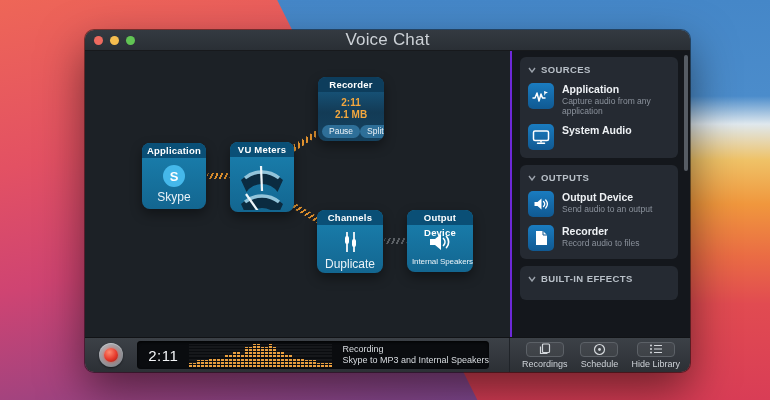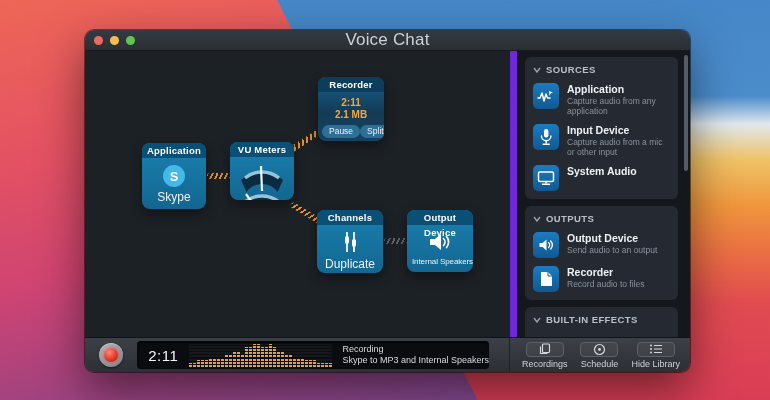--- a/index.html
+++ b/index.html
@@ -29,21 +29,21 @@
 
   .block { position:absolute; border-radius:8px; overflow:hidden; color:#fff; text-align:center;
     background:linear-gradient(180deg,#1a81b0 0%,#136690 100%); box-shadow:0 5px 12px rgba(0,0,0,.4); }
   .block-header { height:15px; line-height:15px; background:#0a4f76; font-size:9.5px; font-weight:700; letter-spacing:.2px; }
   .block-label { font-size:12px; color:#eaf2f7; }
 
   .blk-app   { left:57px;  top:92px;  width:64px; height:66px; }
   .skype-circle { width:22px; height:22px; border-radius:50%; background:#45b8ea; margin:7px auto 3px;
     display:flex; align-items:center; justify-content:center; font-size:13px; font-weight:700; color:#fff; }
 
-  .blk-vu    { left:145px; top:91px;  width:64px; height:58px; }
+  .blk-vu    { left:145px; top:91px;  width:64px; height:70px; }
   .blk-vu svg{ display:block; margin:3px auto 0; }
 
   .blk-rec   { left:233px; top:26px;  width:66px; height:64px;
     background:linear-gradient(180deg,#18608b 0%,#133b56 55%,#15425f 100%); }
   .blk-rec .block-header{ background:#0d3d5c; }
   .rec-time, .rec-size { font-size:10px; font-weight:700; color:#f3a73e; line-height:12px; }
   .rec-time{ margin-top:5px; } 
   .rec-btns { display:flex; justify-content:space-between; padding:4px 4px 0; }
   .pill { background:#2e6f98; border:none; color:#eef4f8; font-size:8.5px; font-family:inherit;
     border-radius:7px; padding:2px 7px; line-height:1; }
@@ -55,21 +55,21 @@
 
   .conn { position:absolute; height:6px; border-radius:3px;
     background:repeating-linear-gradient(115deg,#e0912e 0 1.8px, rgba(0,0,0,0) 1.8px 4.4px); }
   .conn-1 { left:122px; top:122px; width:23px; }
   .conn-2 { left:206px; top:96px;  width:35px; transform:rotate(-33deg); transform-origin:left center; }
   .conn-3 { left:206px; top:150px; width:35px; transform:rotate(31deg);  transform-origin:left center; }
   .conn-4 { left:299px; top:187px; width:23px;
     background:repeating-linear-gradient(115deg,#5d6267 0 1.8px, rgba(0,0,0,0) 1.8px 4.4px); }
 
   
-  .sidebar { flex:1; background:#14171c; border-left:7px solid #6d28d9; position:relative; overflow:hidden; padding-top:3px; }
+  .sidebar { flex:1; background:#14171c; border-left:2px solid #6d28d9; position:relative; overflow:hidden; padding-top:3px; }
   .sb-card { margin:3px 12px 7px 8px; background:#252a32; border-radius:6px; padding:5px 7px 4px; }
   .sb-head { display:flex; align-items:center; gap:5px; font-size:9.5px; font-weight:700; color:#b9c0c8; letter-spacing:.4px; padding:2px 1px 4px; }
   .sb-head svg { flex:0 0 auto; }
   .sb-item { display:flex; gap:8px; padding:4px 1px; align-items:flex-start; }
   .sb-ico { width:26px; height:26px; flex:0 0 26px; border-radius:5px;
     background:linear-gradient(180deg,#1a7cc0,#105992); display:flex; align-items:center; justify-content:center; }
   .sb-text { min-width:0; }
   .sb-title { font-size:10.5px; font-weight:700; color:#eef1f4; line-height:12px; }
   .sb-desc  { font-size:8.5px; color:#8b929c; line-height:10px; margin-top:1px; }
   .sb-scrollbar { position:absolute; right:2px; top:4px; width:4px; height:116px; border-radius:2px; background:#565c64; }
@@ -197,34 +197,20 @@
                 <path d="M12 3 l4 1.5 -2.5 1 -1 2.5 z" fill="#fff"></path>
               </svg>
           </div>
           <div class="sb-text">
             <div class="sb-title">Application</div>
             <div class="sb-desc">Capture audio from any application</div>
           </div>
         </div>
         <div class="sb-item">
           <div class="sb-ico">
-            <svg width="16" height="18" viewBox="0 0 16 18">
-                <rect x="6" y="1" width="4.4" height="8.5" rx="2.2" fill="#fff"></rect>
-                <path d="M3.5 8 a 4.7 4.7 0 0 0 9.4 0" stroke="#fff" stroke-width="1.4" fill="none" stroke-linecap="round"></path>
-                <line x1="8.2" y1="13" x2="8.2" y2="15.5" stroke="#fff" stroke-width="1.4"></line>
-                <line x1="5.2" y1="16.3" x2="11.2" y2="16.3" stroke="#fff" stroke-width="1.4" stroke-linecap="round"></line>
-              </svg>
-          </div>
-          <div class="sb-text">
-            <div class="sb-title">Input Device</div>
-            <div class="sb-desc">Capture audio from a mic or other input</div>
-          </div>
-        </div>
-        <div class="sb-item">
-          <div class="sb-ico">
             <svg width="18" height="16" viewBox="0 0 18 16">
                 <rect x="1.5" y="2" width="15" height="9.5" rx="1.5" stroke="#fff" stroke-width="1.5" fill="none"></rect>
                 <line x1="9" y1="11.5" x2="9" y2="13.6" stroke="#fff" stroke-width="1.5"></line>
                 <line x1="5.5" y1="14.3" x2="12.5" y2="14.3" stroke="#fff" stroke-width="1.5" stroke-linecap="round"></line>
               </svg>
           </div>
           <div class="sb-text">
             <div class="sb-title">System Audio</div>
           </div>
         </div>

